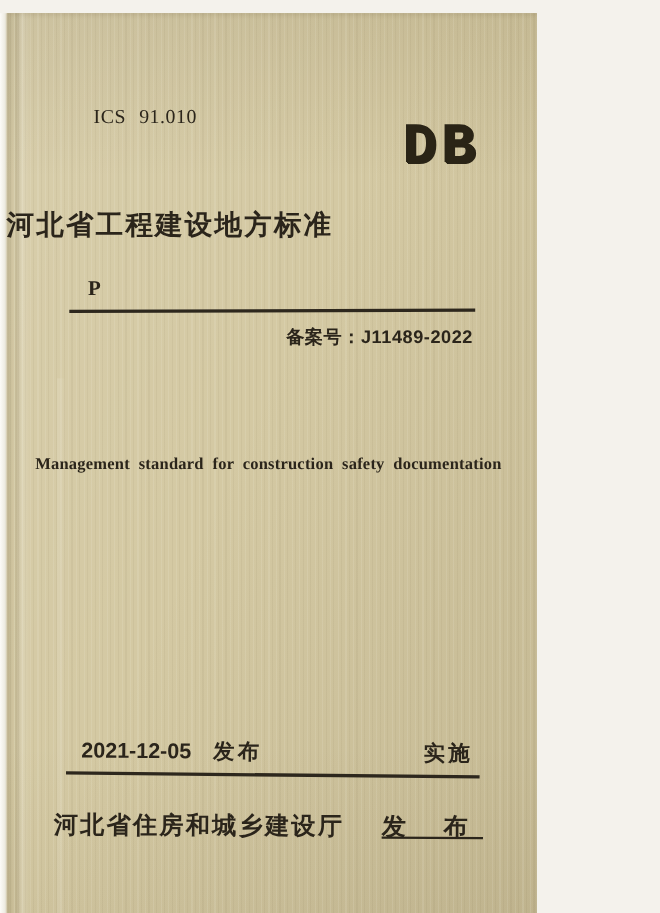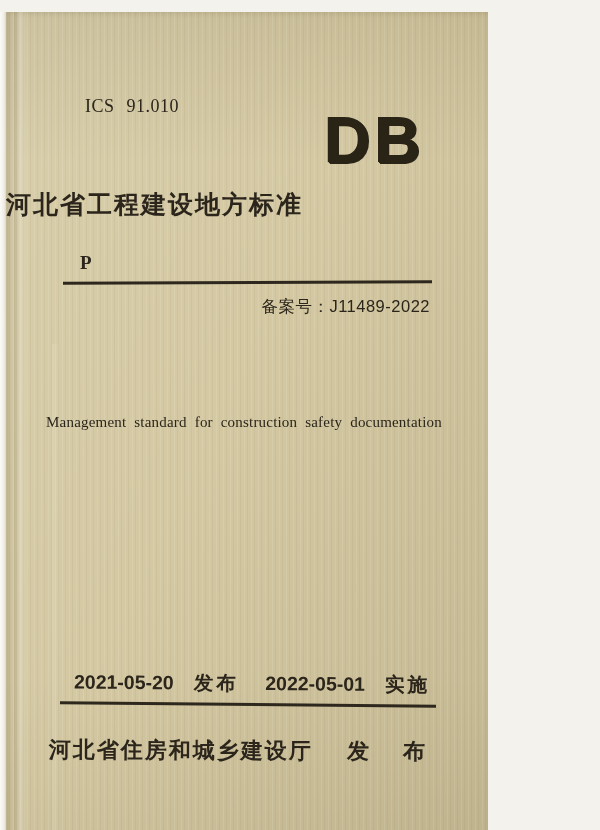--- a/index.html
+++ b/index.html
@@ -45,23 +45,23 @@
     pointer-events:none;
   }
   
   .ink{color:#2b251b;}
   .ics{
     position:absolute;left:79px;top:84px;
     font-family:"Liberation Serif", serif;
     font-size:18px;word-spacing:7px;letter-spacing:0.5px;
   }
   .db-logo{
-    position:absolute;right:64px;top:96px;
-    font-family:Liberation Sans, sans-serif;
-    font-size:64px;line-height:1;font-weight:900;letter-spacing:4px;
+    position:absolute;right:52px;top:96px;
+    font-family:Liberation Mono, monospace;
+    font-size:52px;line-height:1;font-weight:900;letter-spacing:4px;
     color:#2a2416;
     text-shadow:2px 2px 0 #2a2416, 1px 1px 0 #2a2416;
   }
   .series-title{
     position:absolute;left:0;right:6px;top:176px;
     font-size:25px;font-weight:600;letter-spacing:2px;
   }
   .code-row{
     position:absolute;left:74px;right:58px;top:240px;
     display:flex;justify-content:space-between;align-items:baseline;
@@ -72,52 +72,52 @@
   }
   .std-number{
     font-size:19.5px;font-weight:600;letter-spacing:0.5px;
   }
   .rule-top{
     position:absolute;left:57px;right:56px;top:269px;height:2.5px;
     background:#2d271d;transform:rotate(-0.2deg);
   }
   .record-number{
     position:absolute;right:58px;top:284px;
-    font-size:16.5px;font-weight:400;letter-spacing:0.5px;
+    font-size:16.5px;font-weight:700;letter-spacing:0.5px;
   }
   .title-cn{
     position:absolute;left:0;right:6px;top:349px;text-align:center;
     font-family:"DejaVu Serif", serif;
     font-size:33px;font-weight:900;letter-spacing:1.5px;
     color:#292318;white-space:nowrap;
   }
   .title-en{
     position:absolute;left:0;right:6px;top:402px;text-align:center;
     font-family:"Liberation Serif", serif;
-    font-size:15px;font-weight:400;word-spacing:4px;letter-spacing:0.2px;
+    font-size:15px;font-weight:700;word-spacing:4px;letter-spacing:0.2px;
     white-space:nowrap;
   }
   .dates-row{
     position:absolute;left:68px;right:58px;top:658px;
     display:flex;justify-content:space-between;align-items:baseline;
     font-size:19.5px;font-weight:600;
     transform:rotate(0.45deg);
   }
   .date-group{display:flex;align-items:baseline;}
   .date-label{margin-left:20px;letter-spacing:3px;}
   .rule-bottom{
     position:absolute;left:54px;right:52px;top:691px;height:3px;
     background:#2d271d;transform:rotate(0.55deg);
   }
   .publisher-row{
     position:absolute;left:0;right:6px;top:724px;text-align:center;
     font-size:22px;font-weight:600;letter-spacing:2px;
     transform:rotate(0.3deg);white-space:nowrap;
   }
-  .publisher-label{margin-left:26px;letter-spacing:14px;}
+  .publisher-label{margin-left:26px;letter-spacing:14px;text-decoration:underline;}
 </style>
 </head>
 <body>
 
 <div class="scene">
   <div class="cover">
 
     <div class="crease-spine"></div>
     <div class="crease-secondary"></div>
 
@@ -133,25 +133,24 @@
 
     <div class="rule-top"></div>
 
     <div class="record-number ink">备案号：J11489-2022</div>
 
 
     <div class="title-en ink">Management standard for construction safety documentation</div>
 
     <div class="dates-row">
       <span class="date-group">
-        <span class="ink">2021-05-20</span>
+        <span class="ink">2021-12-05</span>
         <span class="date-label ink">发布</span>
       </span>
       <span class="date-group">
-        <span class="ink">2022-05-01</span>
         <span class="date-label ink">实施</span>
       </span>
     </div>
 
     <div class="rule-bottom"></div>
 
     <div class="publisher-row">
       <span class="ink">河北省住房和城乡建设厅</span>
       <span class="publisher-label ink">发 布</span>
     </div>

